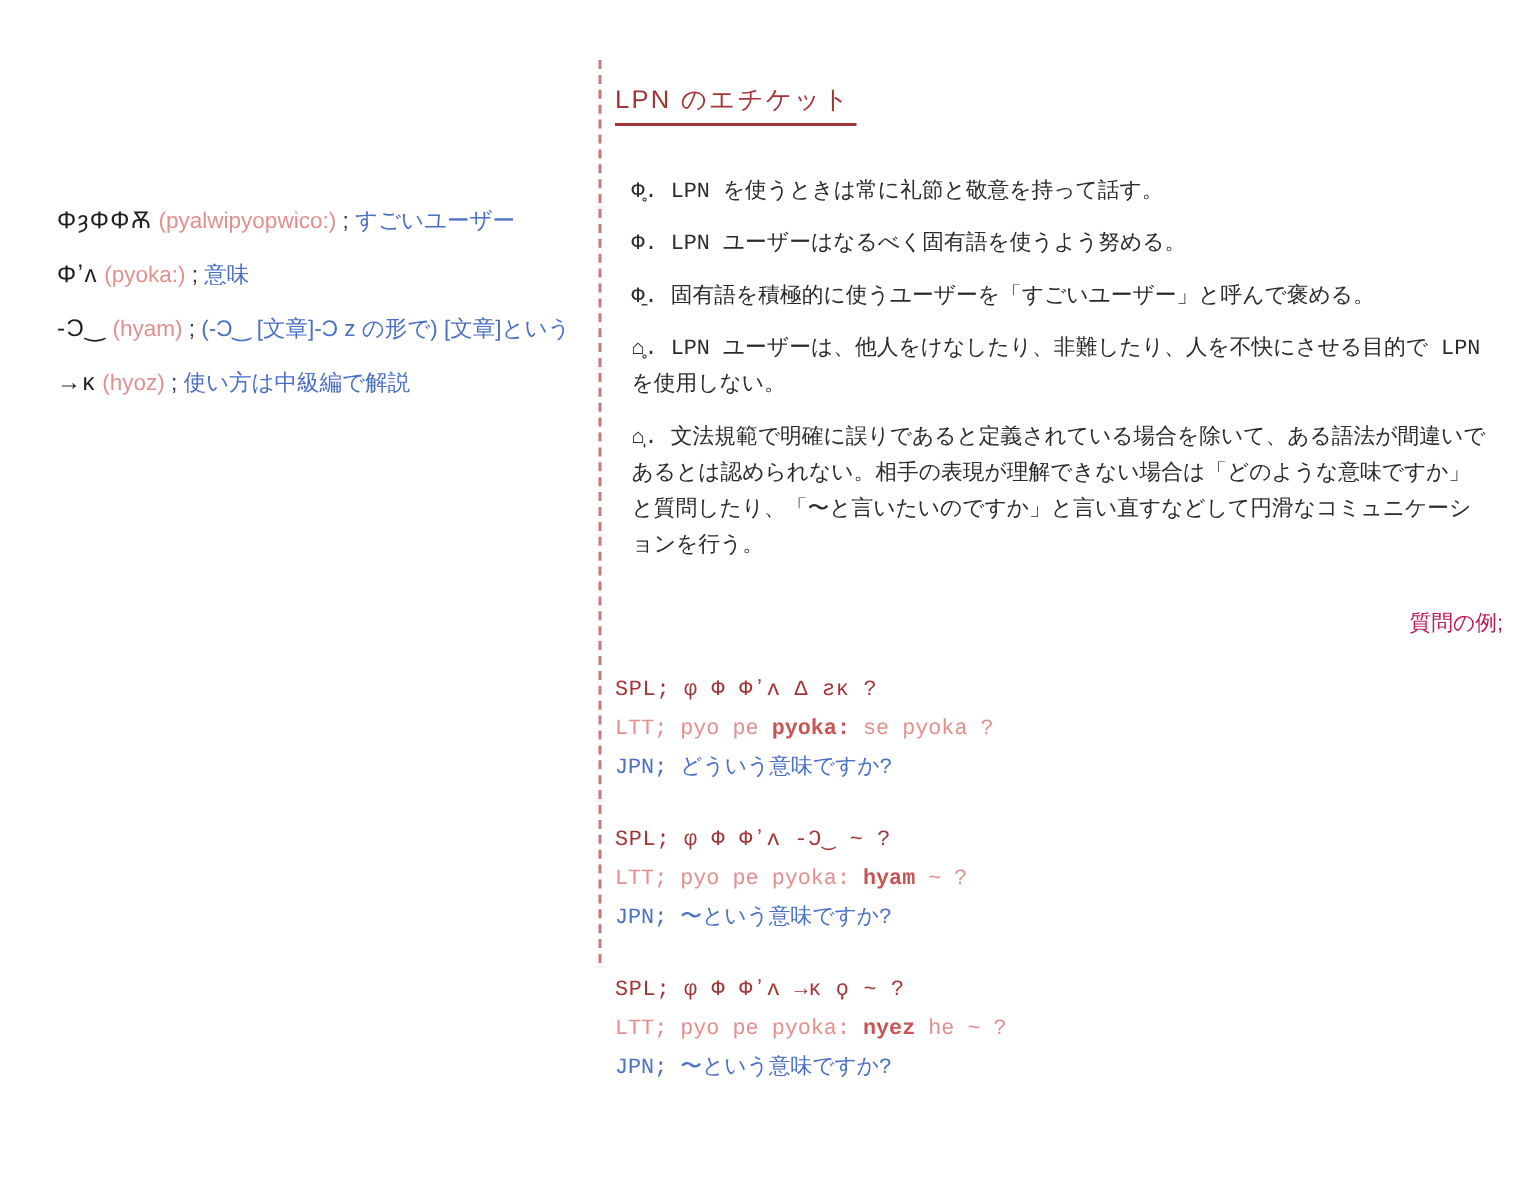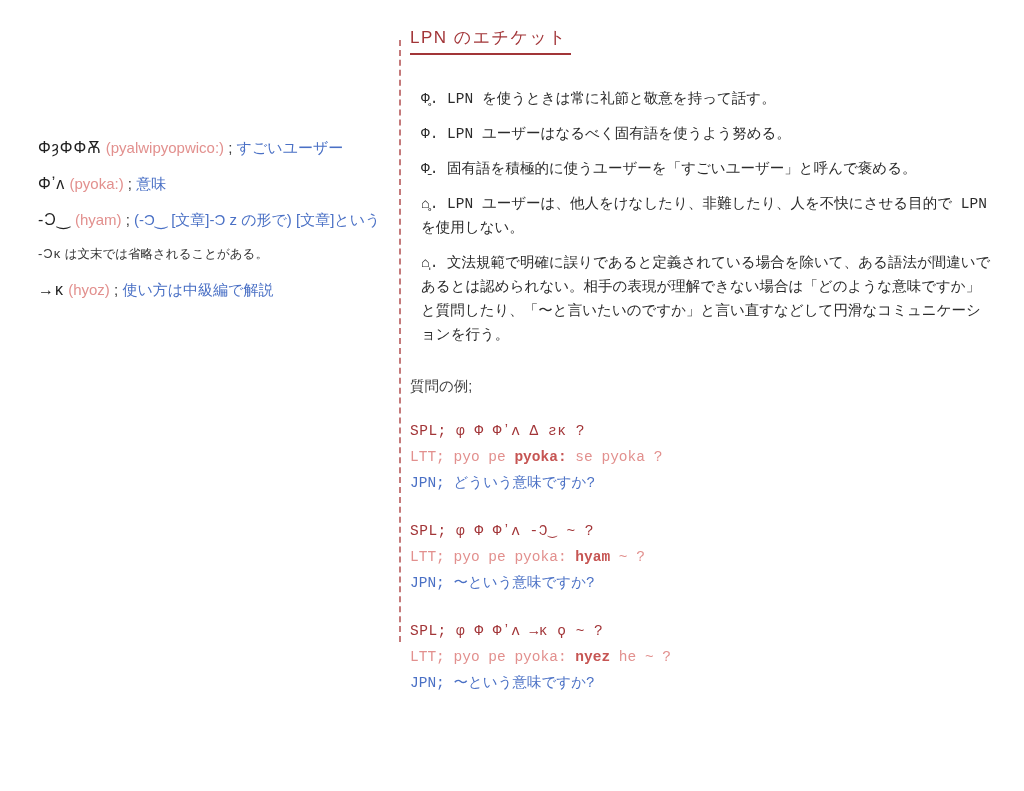--- a/index.html
+++ b/index.html
@@ -13,26 +13,26 @@
   .entry{margin:0 0 12px 0;}
   .entry .glyph{color:#1f1f1f;font-size:16px;letter-spacing:1px;}
   .entry .roman{color:#e2908e;}
   .entry .sep{color:#3a3a3a;}
   .entry .gloss{color:#4a70c5;margin-top:40px;}
   .note-line{margin:2px 0 14px 0;font-size:12.5px;color:#333;line-height:20px;}
   .note-line .glyph{font-size:13px;letter-spacing:1px;}
   
   .divider{position:absolute;left:399px;top:40px;height:602px;width:0;border-left:2px dashed #c4797a;}
   
-  .right-col{position:absolute;left:410px;top:24px;width:592px;}
+  .right-col{position:absolute;left:410px;top:53px;width:592px;}
   .doc-title{display:inline-block;color:#a23538;font-size:17px;letter-spacing:1.5px;
     border-bottom:2px solid #a23538;padding:2px 4px 4px 0;margin:0;font-weight:normal;}
   .rules{margin-top:32px;font-size:14.5px;line-height:24px;color:#2b2b2b;}
   .rules p{margin:11px;font-family:Liberation Mono, monospace;}
-  .examples-heading{margin:30px 0 0 0;font-size:14.5px;color:#404040;}
+  .examples-heading{margin:30px 0 0 0;font-size:14.5px;color:#be185d;text-align:right;}
   .example-block{margin-top:22px;font-size:14.5px;line-height:26px;}
   .example-block p{margin:0;font-family:Liberation Mono, monospace;}
   .spl-line{color:#a23538;letter-spacing:0.5px;}
   .ltt-line{color:#e2908e;}
   .ltt-line .ltt-bold{color:#c65553;font-weight:bold;}
   .jpn-line{color:#4a70c5;}
 </style>
 </head>
 <body>
 
@@ -46,23 +46,20 @@
   <p class="entry">
     <span class="glyph">Φʼʌ</span>
     <span class="roman">(pyoka:)</span><span class="sep"> ; </span><span class="gloss">意味</span>
   </p>
 
   <p class="entry">
     <span class="glyph">-Ɔ‿</span>
     <span class="roman">(hyam)</span><span class="sep"> ; </span><span class="gloss">(-Ɔ‿ [文章]-Ɔ z の形で) [文章]という</span>
   </p>
 
-  <p class="note-line">
-    <span class="glyph">-Ɔᴋ</span><span> は文末では省略されることがある。</span>
-  </p>
 
   <p class="entry">
     <span class="glyph">→ᴋ</span>
     <span class="roman">(hyoz)</span><span class="sep"> ; </span><span class="gloss">使い方は中級編で解説</span>
   </p>
 
 </div>
 
 <div class="divider"></div>
 

